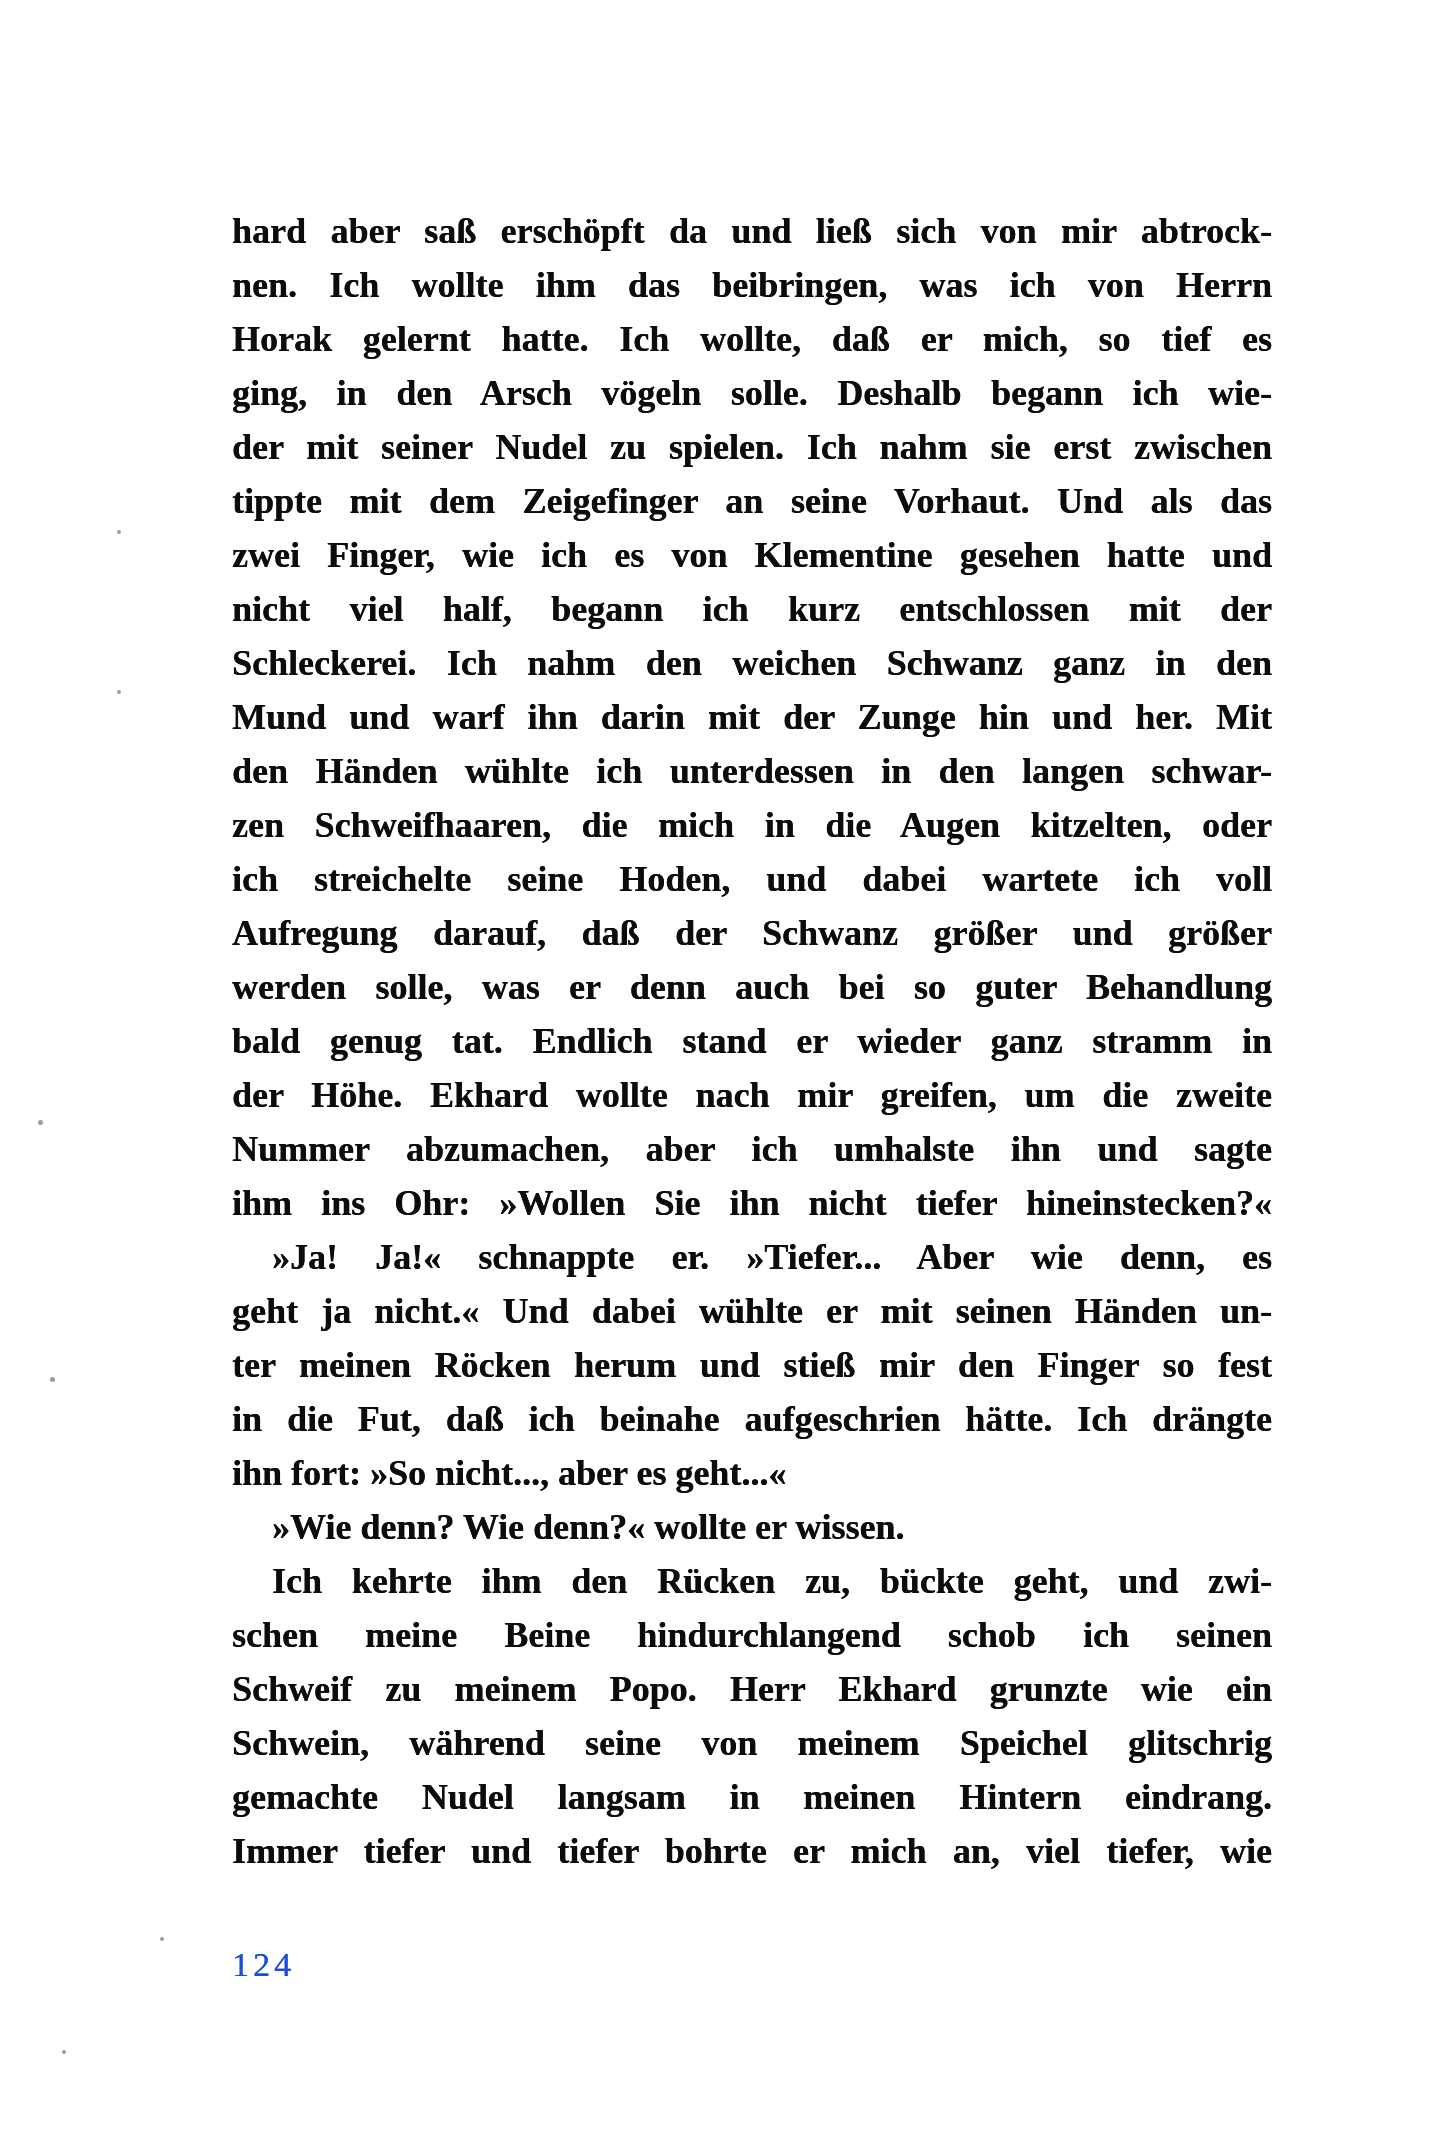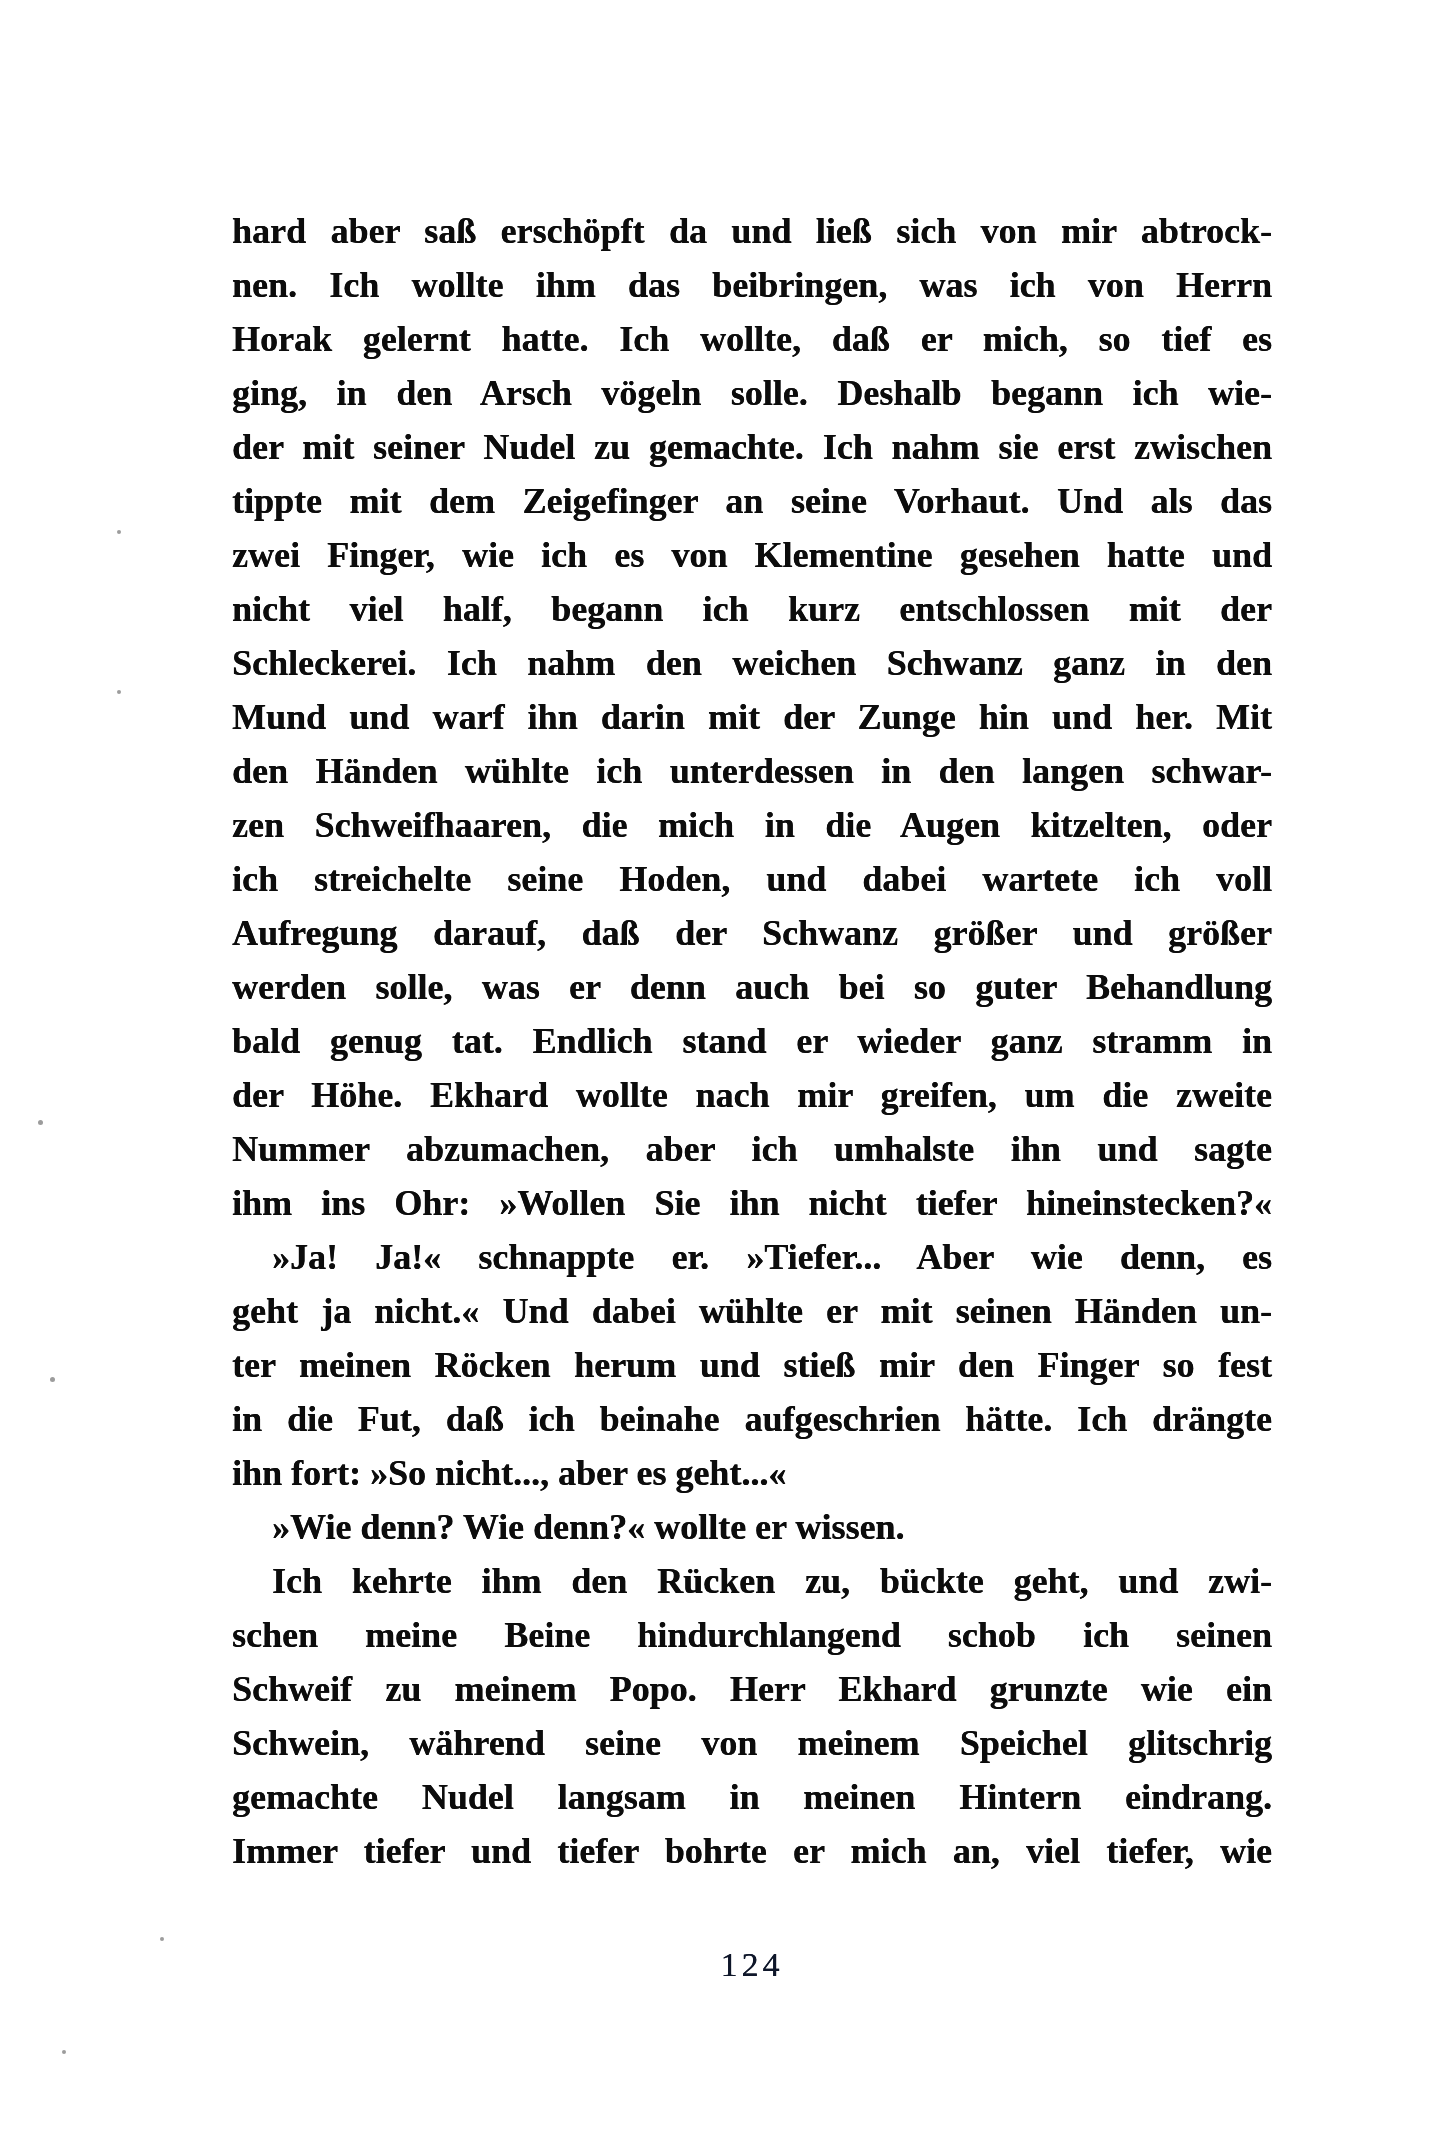--- a/index.html
+++ b/index.html
@@ -40,45 +40,45 @@
   }
   .line.indent {
     text-indent: 40px;
     text-align: right;
   }
   .page-number {
     position: absolute;
     top: 1946px;
     left: 232px;
     width: 1040px;
-    text-align: center;
+    text-align: left;
     font-size: 34px;
     letter-spacing: 4px;
-    color: #0f172a;
+    color: #1d4ed8;
     text-shadow: 0.3px 0 0 currentColor;
     font-variant-numeric: oldstyle-nums;
   }
   .speck {
     position: absolute;
     background: #4a4a4a;
     border-radius: 50%;
     opacity: 0.55;
   }
 </style>
 </head>
 <body>
 
 <div class="book-page">
 
   <div class="text-block" id="text-block">
       <div class="line">hard aber saß erschöpft da und ließ sich von mir abtrock-</div>
       <div class="line">nen. Ich wollte ihm das beibringen, was ich von Herrn</div>
       <div class="line">Horak gelernt hatte. Ich wollte, daß er mich, so tief es</div>
       <div class="line">ging, in den Arsch vögeln solle. Deshalb begann ich wie-</div>
-      <div class="line">der mit seiner Nudel zu gemachte. Ich nahm sie erst zwischen</div>
+      <div class="line">der mit seiner Nudel zu spielen. Ich nahm sie erst zwischen</div>
       <div class="line">tippte mit dem Zeigefinger an seine Vorhaut. Und als das</div>
       <div class="line">zwei Finger, wie ich es von Klementine gesehen hatte und</div>
       <div class="line">nicht viel half, begann ich kurz entschlossen mit der</div>
       <div class="line">Schleckerei. Ich nahm den weichen Schwanz ganz in den</div>
       <div class="line">Mund und warf ihn darin mit der Zunge hin und her. Mit</div>
       <div class="line">den Händen wühlte ich unterdessen in den langen schwar-</div>
       <div class="line">zen Schweifhaaren, die mich in die Augen kitzelten, oder</div>
       <div class="line">ich streichelte seine Hoden, und dabei wartete ich voll</div>
       <div class="line">Aufregung darauf, daß der Schwanz größer und größer</div>
       <div class="line">werden solle, was er denn auch bei so guter Behandlung</div>

